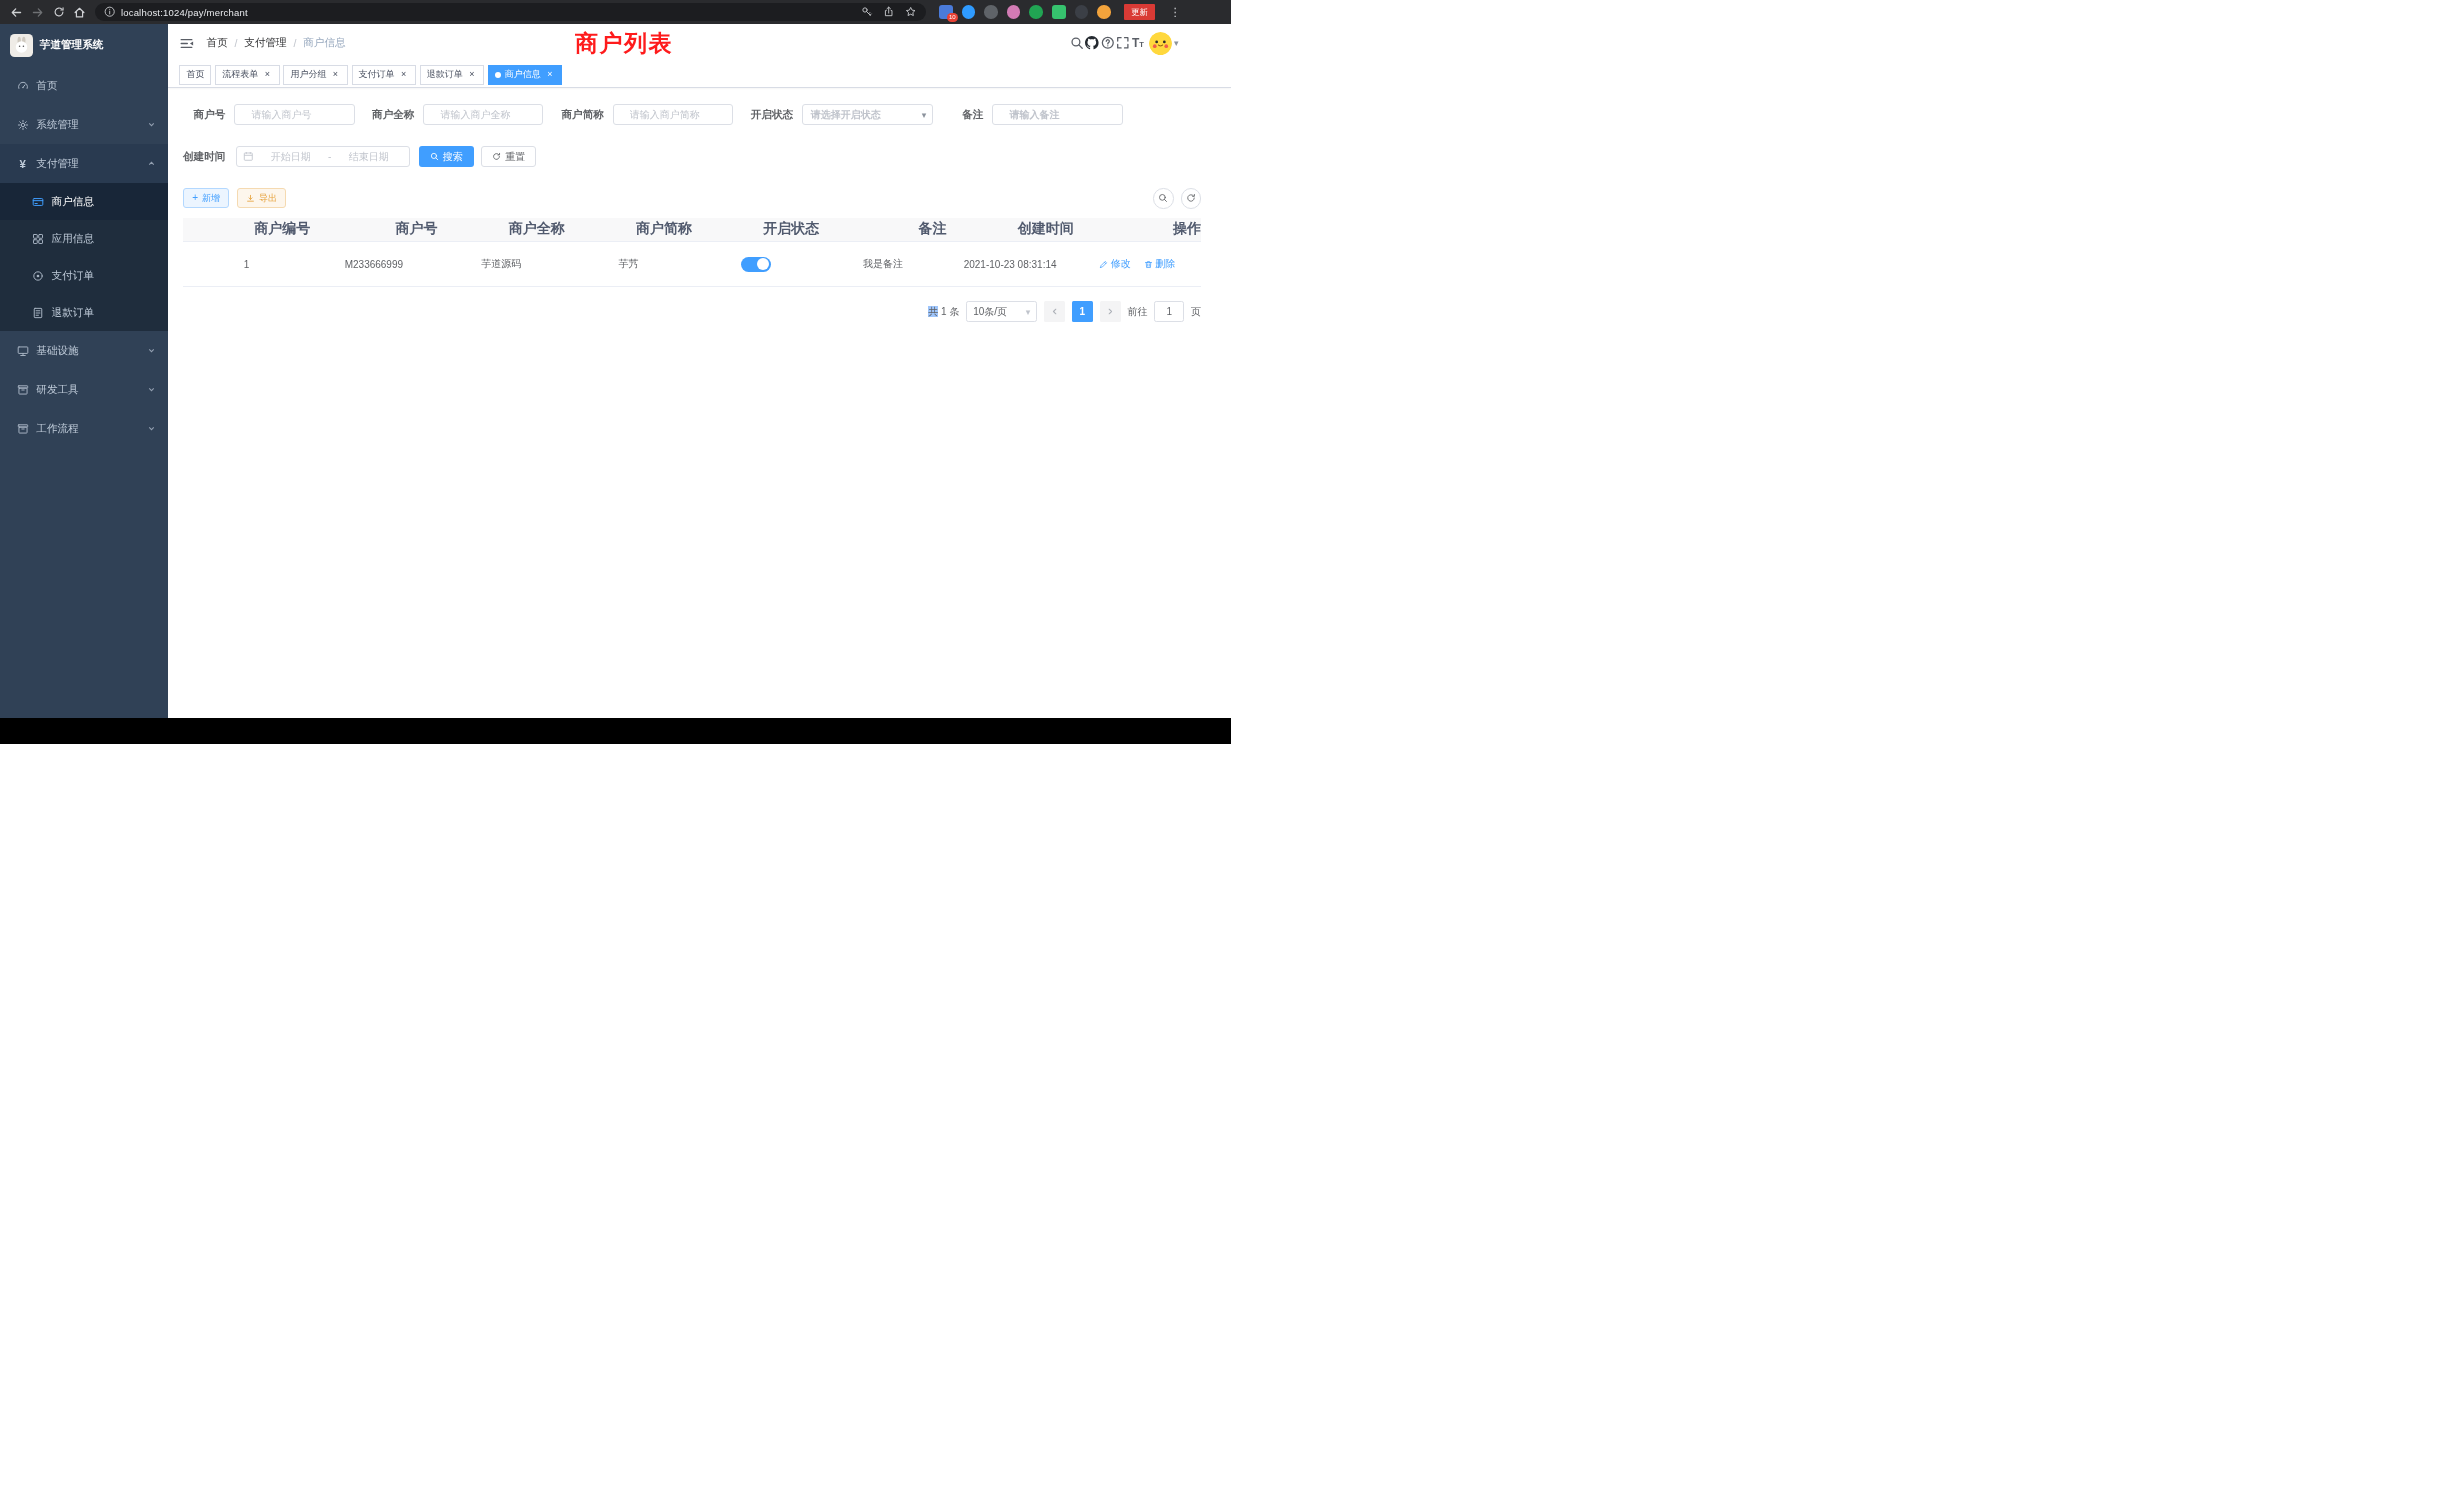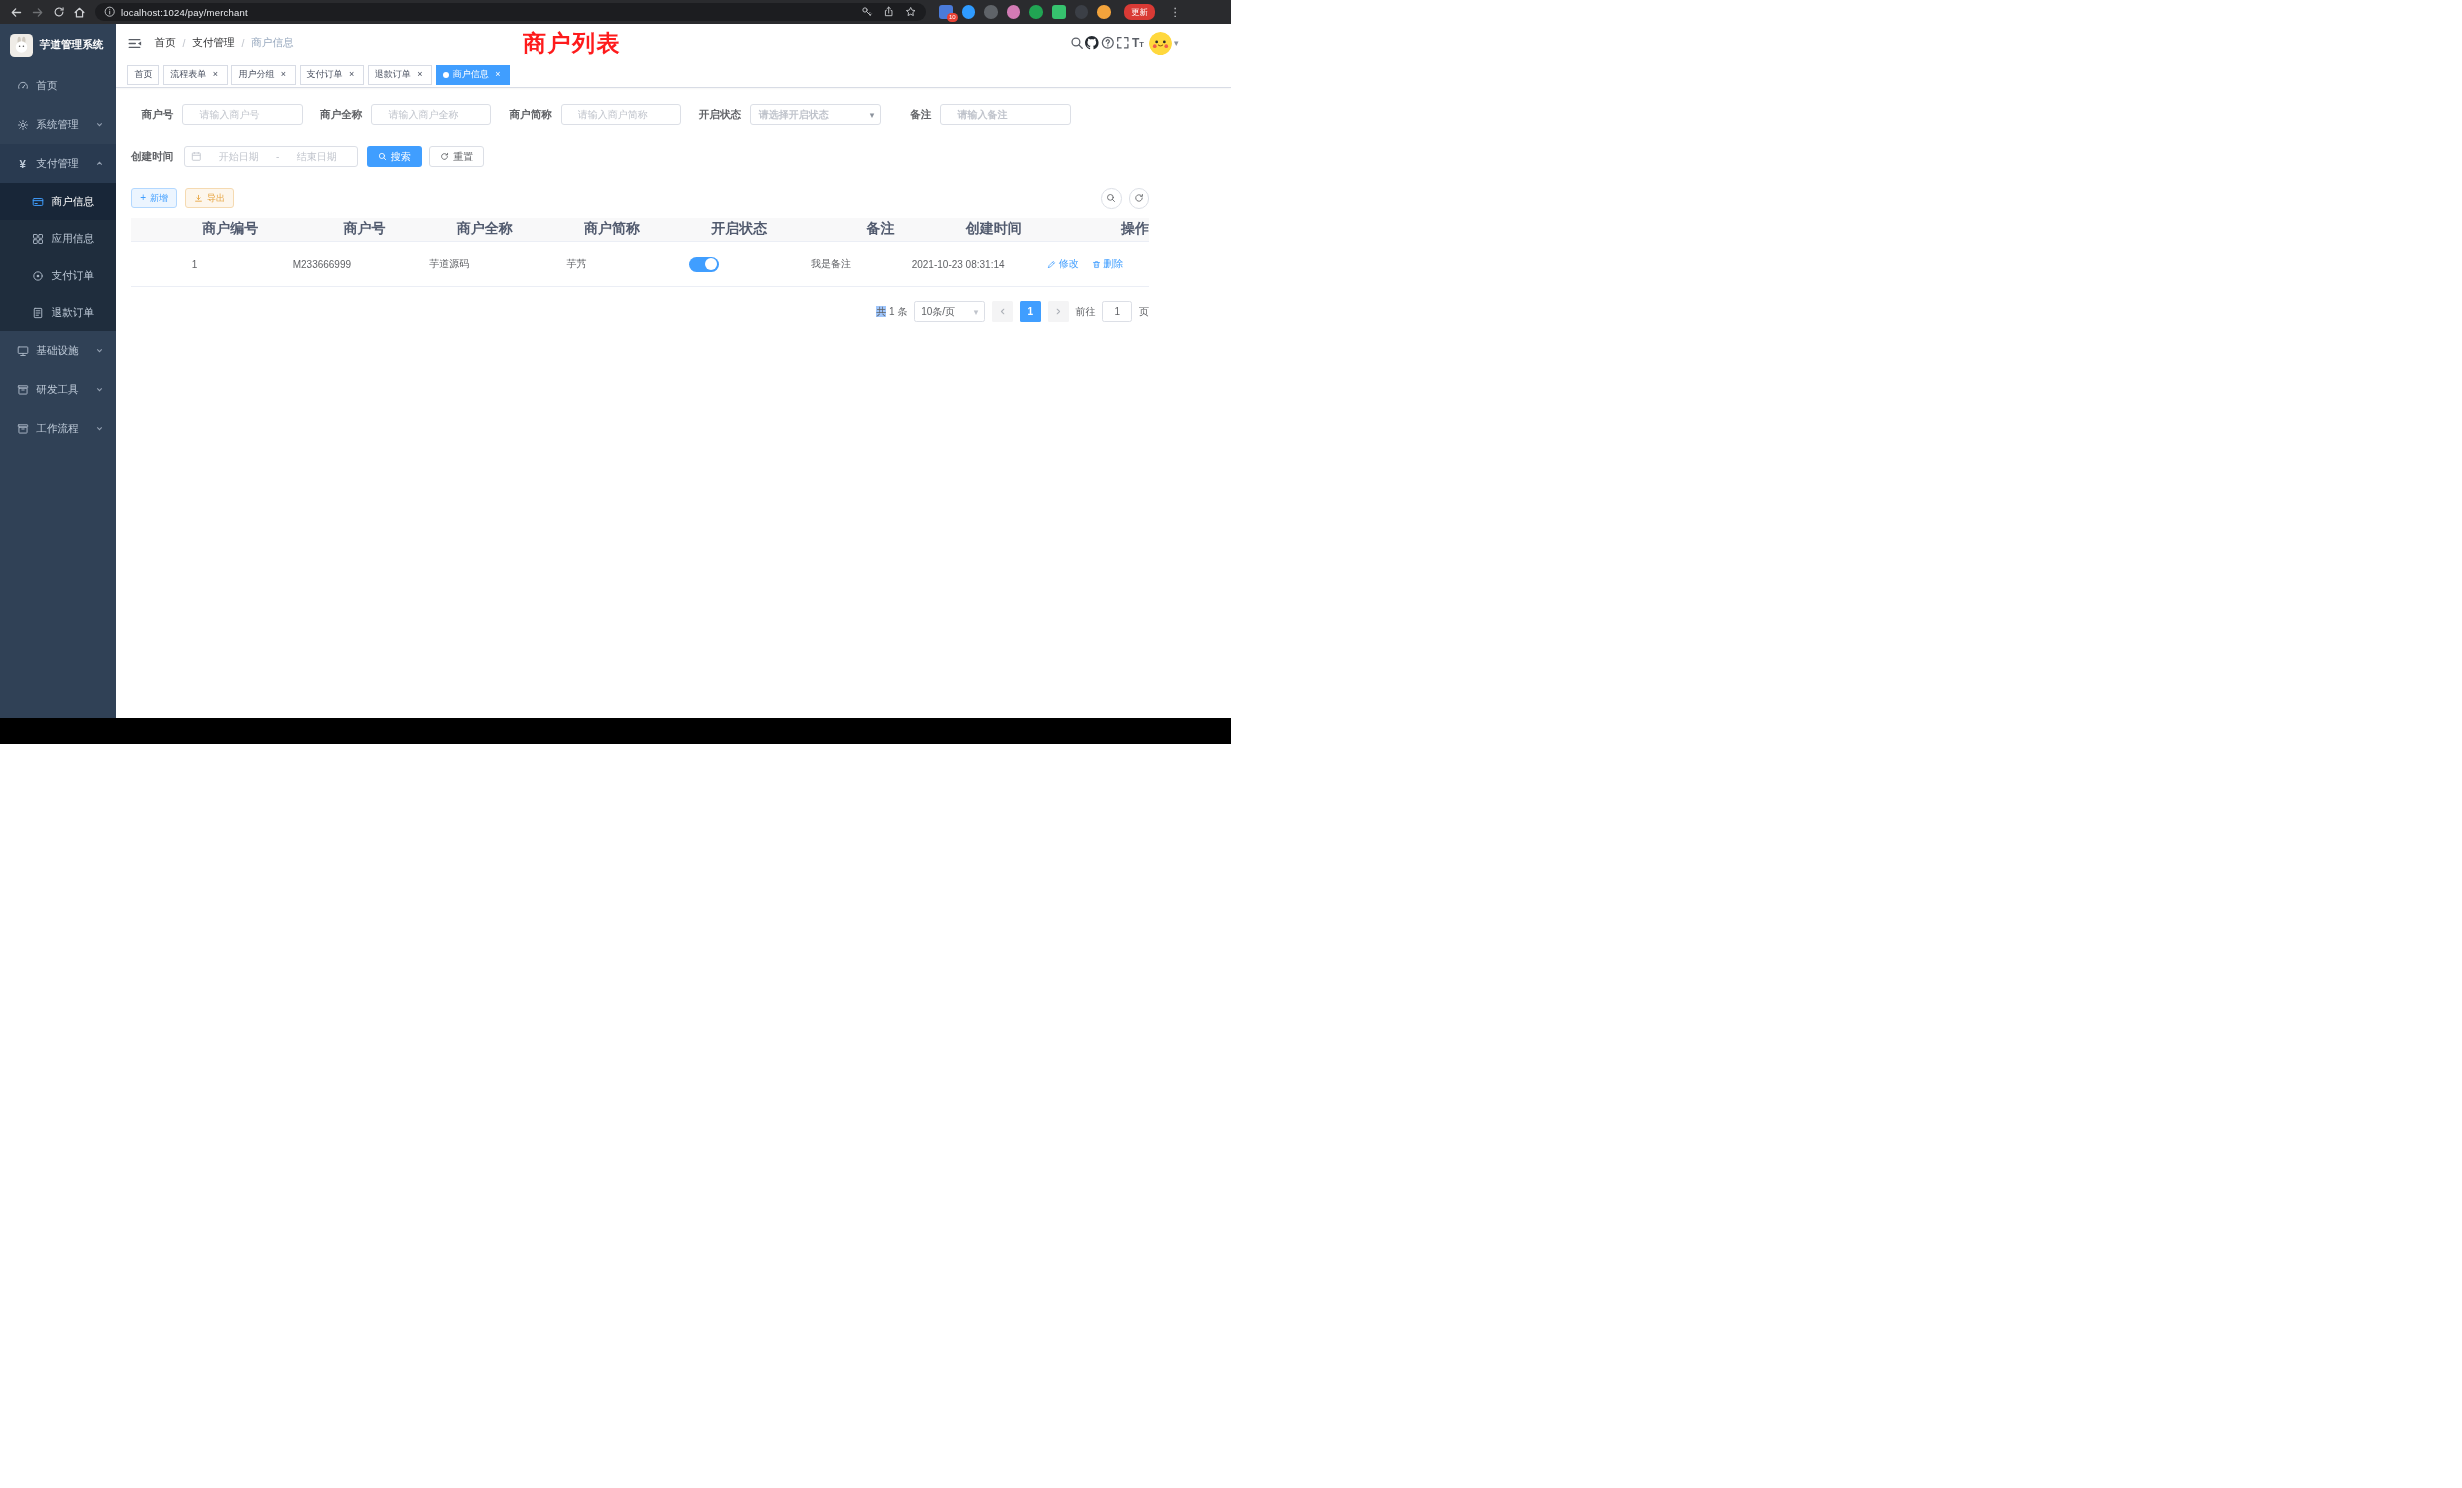--- a/index.html
+++ b/index.html
@@ -15,29 +15,29 @@
   .bicon.dim { color:#6f7174; }
   .url-bar { height:18px; flex:none; width:831px; margin-left:4.5px; background:#1c1d20; border-radius:9px; display:flex; align-items:center; padding:0 9px; color:#c7c9cc; }
   .url-text { font-size:9.5px; margin-left:6px; color:#e8eaed; letter-spacing:0.2px; white-space:nowrap; }
   .url-right { margin-left:auto; display:flex; align-items:center; gap:10.6px; color:#c7c9cc; }
   .ext-row { display:flex; align-items:center; gap:9px; margin-left:13.6px; }
   .ext { width:13.6px; height:13.6px; border-radius:50%; position:relative; flex:none; }
   .ext.sq { border-radius:3px; }
   .e1{background:#4a7bd9;} .e2{background:#2f9bff;} .e3{background:#5f6368;} .e4{background:#d27bb4;}
   .e5{background:#21a453;} .e6{background:#36c26e;} .e7{background:#3b3f46;} .e8{background:#f2a33c;}
   .badge { position:absolute; right:-5.3px; bottom:-3px; background:#e94235; color:#fff; font-size:6px; border-radius:4.5px; padding:0.8px 2.3px; line-height:6.8px; }
-  .update-pill { background:#d93a35; color:#fff; font-size:8.3px; border-radius:7px; padding:2.3px 6.8px; margin-left:4.5px; white-space:nowrap; }
+  .update-pill { background:#d93a35; color:#fff; font-size:8.3px; border-radius:1px; padding:2.3px 6.8px; margin-left:4.5px; white-space:nowrap; }
   .more-dots { color:#cfd1d4; font-size:11.4px; margin-left:6px; }
 
   
   .main-wrap { position:absolute; top:24px; left:0; right:0; bottom:26px; display:flex; }
   .desktop-strip { position:absolute; left:0; right:0; bottom:0; height:26px; background:#000; }
 
   
-  .sidebar { width:116px; background:#304156; flex:none; overflow:hidden; }
+  .sidebar { width:168px; background:#304156; flex:none; overflow:hidden; }
   .logo-row { height:42px; display:flex; align-items:center; padding-left:10px; gap:6.8px; }
   .logo-title { color:#fff; font-size:10.6px; font-weight:bold; white-space:nowrap; }
   .menu-item { height:39px; display:flex; align-items:center; padding:0 12px 0 16.7px; color:#bfcbd9; font-size:10.6px; }
   .menu-item.open { background:#293a50; }
   .micon { width:12px; height:12px; margin-right:7.6px; display:flex; align-items:center; justify-content:center; flex:none; color:#a9b5c4; }
   .micon svg { stroke:currentColor; fill:none; stroke-width:1.3; stroke-linecap:round; stroke-linejoin:round; width:12px; height:12px; }
   .yen-glyph { font-size:11.4px; font-weight:bold; color:#bfcbd9; }
   .chev { margin-left:auto; color:#93a0b1; }
   .chev svg { stroke:currentColor; fill:none; stroke-width:1.4; width:9px; height:9px; }
   .chev.up svg { transform:rotate(180deg); }

